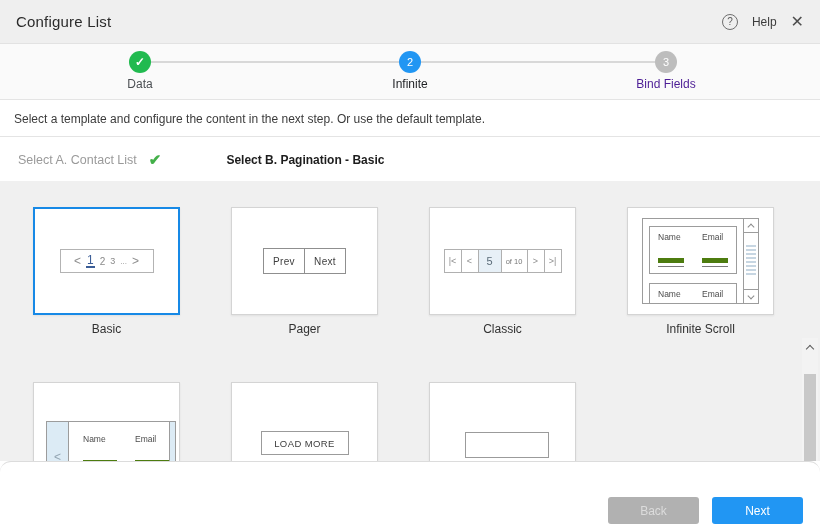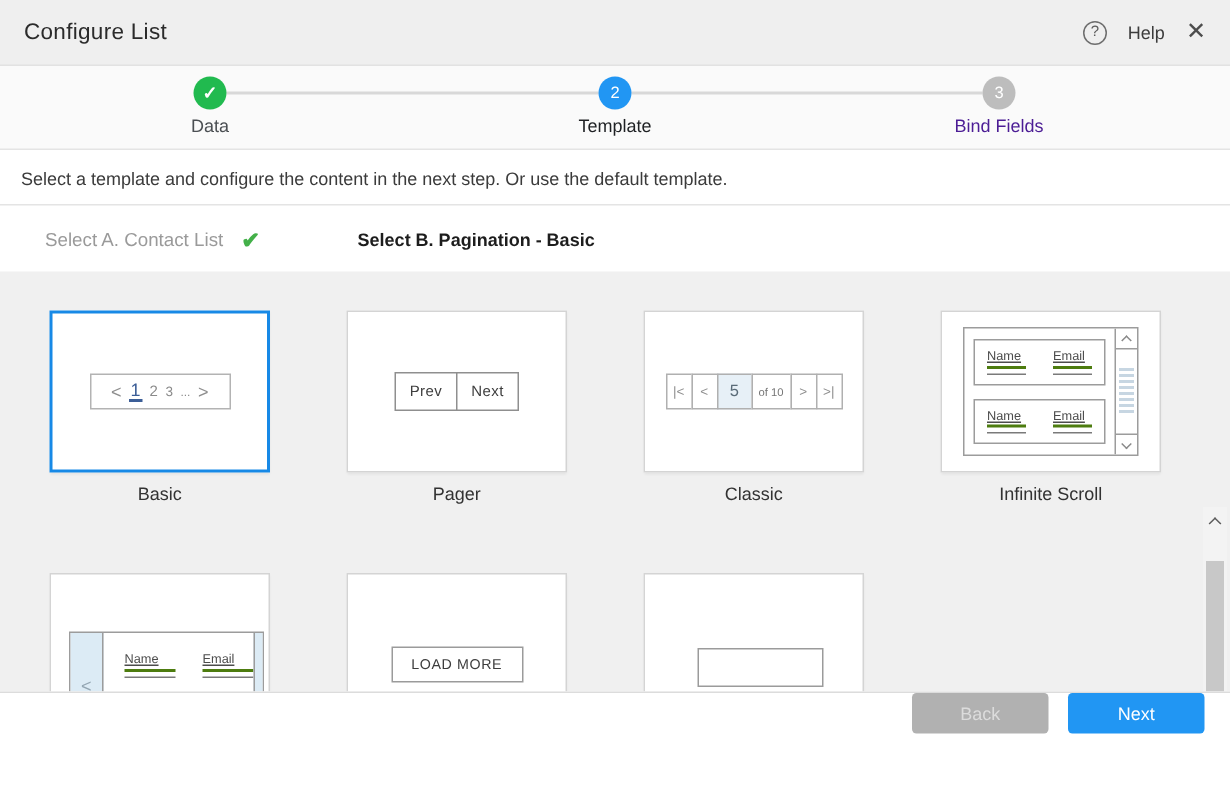--- a/index.html
+++ b/index.html
@@ -34,21 +34,21 @@
   .sl2 { left:410px; color:#1f2124; }
   .sl3 { left:666px; color:#4c1d95; }
 
   
   .instruction { position:absolute; top:101px; left:0; right:0; height:36px; background:#fff;
                  border-bottom:1px solid #e4e4e4; line-height:36px; padding-left:14px;
                  font-size:12px; color:#3b3b3b; }
 
   
   .selectrow { position:absolute; top:138px; left:0; right:0; height:43px; background:#fff;
-               display:flex; align-items:center; padding-left:30px; }
+               display:flex; align-items:center; padding-left:18px; }
   .sel-a { font-size:12.5px; color:#9a9a9a; }
   .sel-check { margin-left:12px; color:#43b049; font-size:15px; font-weight:bold; }
   .sel-b { margin-left:65px; font-size:12px; color:#1d1d1d; font-weight:bold; }
 
   
   .gallery { position:absolute; top:181px; left:0; right:0; bottom:63px; background:#f0f0f0; overflow:hidden; }
   .card { position:absolute; width:147px; height:108px; background:#fff; border:1px solid #d4d4d4;
           box-shadow:0 1px 2px rgba(0,0,0,.07); overflow:hidden; cursor:pointer; }
   .card.selected { border:2px solid #1789e6; }
   .r1 { top:26px; } .r2 { top:201px; }
@@ -77,21 +77,21 @@
   .cl-cell + .cl-cell { margin-left:-1px; }
   .cl-n { width:18px; } .cl-page { width:24px; background:#e7f0f7; color:#5a6b78; font-size:11px; }
   .cl-of { width:27px; font-size:7.5px; color:#767676; }
 
   
   .inf-box { position:absolute; left:14px; right:14px; top:10px; bottom:10px; border:1px solid #9c9c9c;
              background:#fff; display:flex; overflow:hidden; }
   .inf-content { flex:1; padding:7px 6px; display:flex; flex-direction:column; gap:9px; overflow:hidden; }
   .record { border:1px solid #9c9c9c; padding:5px 8px 6px; display:flex; gap:18px; flex-shrink:0; }
   .field { display:flex; flex-direction:column; width:34px; }
-  .field-label { font-size:8.5px; color:#4c4c4c; border-bottom:2px solid #4d7c0f; padding-bottom:1px; line-height:1.25;text-decoration:underline; }
+  .field-label { font-size:8.5px; color:#4c4c4c; border-bottom:5px solid #4d7c0f; padding-bottom:15px; line-height:1.25; }
   .fl { border-top:1.5px solid #7a7a7a; margin-top:3px; width:100%; }
   .inf-scroll { width:15px; border-left:1px solid #9c9c9c; display:flex; flex-direction:column;
                 align-items:center; justify-content:space-between; }
   .ss-btn { width:100%; height:14px; position:relative; }
   .ss-top { border-bottom:1px solid #9c9c9c; } .ss-bot { border-top:1px solid #9c9c9c; }
   .cv { position:absolute; left:50%; top:50%; width:5px; height:5px;
         border-left:1.5px solid #8a8a8a; border-top:1.5px solid #8a8a8a; }
   .cv-up { transform:translate(-50%,-30%) rotate(45deg); }
   .cv-dn { transform:translate(-50%,-70%) rotate(225deg); }
   .ss-thumb { width:10px; height:32px; background:repeating-linear-gradient(#c7d6e2 0 2px, #ffffff 2px 4px); }
@@ -114,22 +114,22 @@
 
   
   .vscroll { position:absolute; right:2px; top:157px; width:16px; height:304px; background:#f3f3f3; }
   .vs-thumb { position:absolute; top:36px; left:2px; width:12px; height:186px; background:#c8c8c8; cursor:grab; }
   .vs-cv { position:absolute; left:50%; width:6px; height:6px; border-left:1.5px solid #5c5c5c;
            border-top:1.5px solid #5c5c5c; cursor:pointer; }
   .vs-up { top:8px; transform:translate(-50%,0) rotate(45deg); }
 
   
   .footer { position:absolute; left:0; right:0; bottom:0; height:63px; background:#fff;
-            border-top:1px solid #dcdcdc; display:flex; align-items:flex-start; justify-content:flex-end;
-            gap:13px; padding-right:17px; }
+            border-top:1px solid #dcdcdc; display:flex; align-items:flex-end; justify-content:flex-end;
+            gap:13px; padding-right:17px;border-radius:11px; }
   .btn { height:27px; width:91px; border:none; border-radius:3px; font-size:12px; display:flex;
          align-items:center; justify-content:center; cursor:pointer; font-family:inherit; }
   .btn-back { background:#b1b1b1; color:#dcdcdc; }
   .btn-cancel { background:#787878; color:#f4f4f4; }
   .btn-next { background:#2196f3; color:#fff; }
 </style>
 </head>
 <body>
 
 <div class="dialog">
@@ -143,21 +143,21 @@
     </div>
   </div>
 
   <div class="stepper">
     <div class="connector c1"></div>
     <div class="connector c2"></div>
     <div class="step-circle sc1">✓</div>
     <div class="step-circle sc2">2</div>
     <div class="step-circle sc3">3</div>
     <div class="step-label sl1">Data</div>
-    <div class="step-label sl2">Template</div>
+    <div class="step-label sl2">Infinite</div>
     <div class="step-label sl3">Bind Fields</div>
   </div>
 
   <div class="instruction">Select a template and configure the content in the next step. Or use the default template.</div>
 
   <div class="selectrow">
     <span class="sel-a">Select A. Contact List</span>
     <span class="sel-check">✔</span>
     <span class="sel-b">Select B. Pagination - Basic</span>
   </div>

